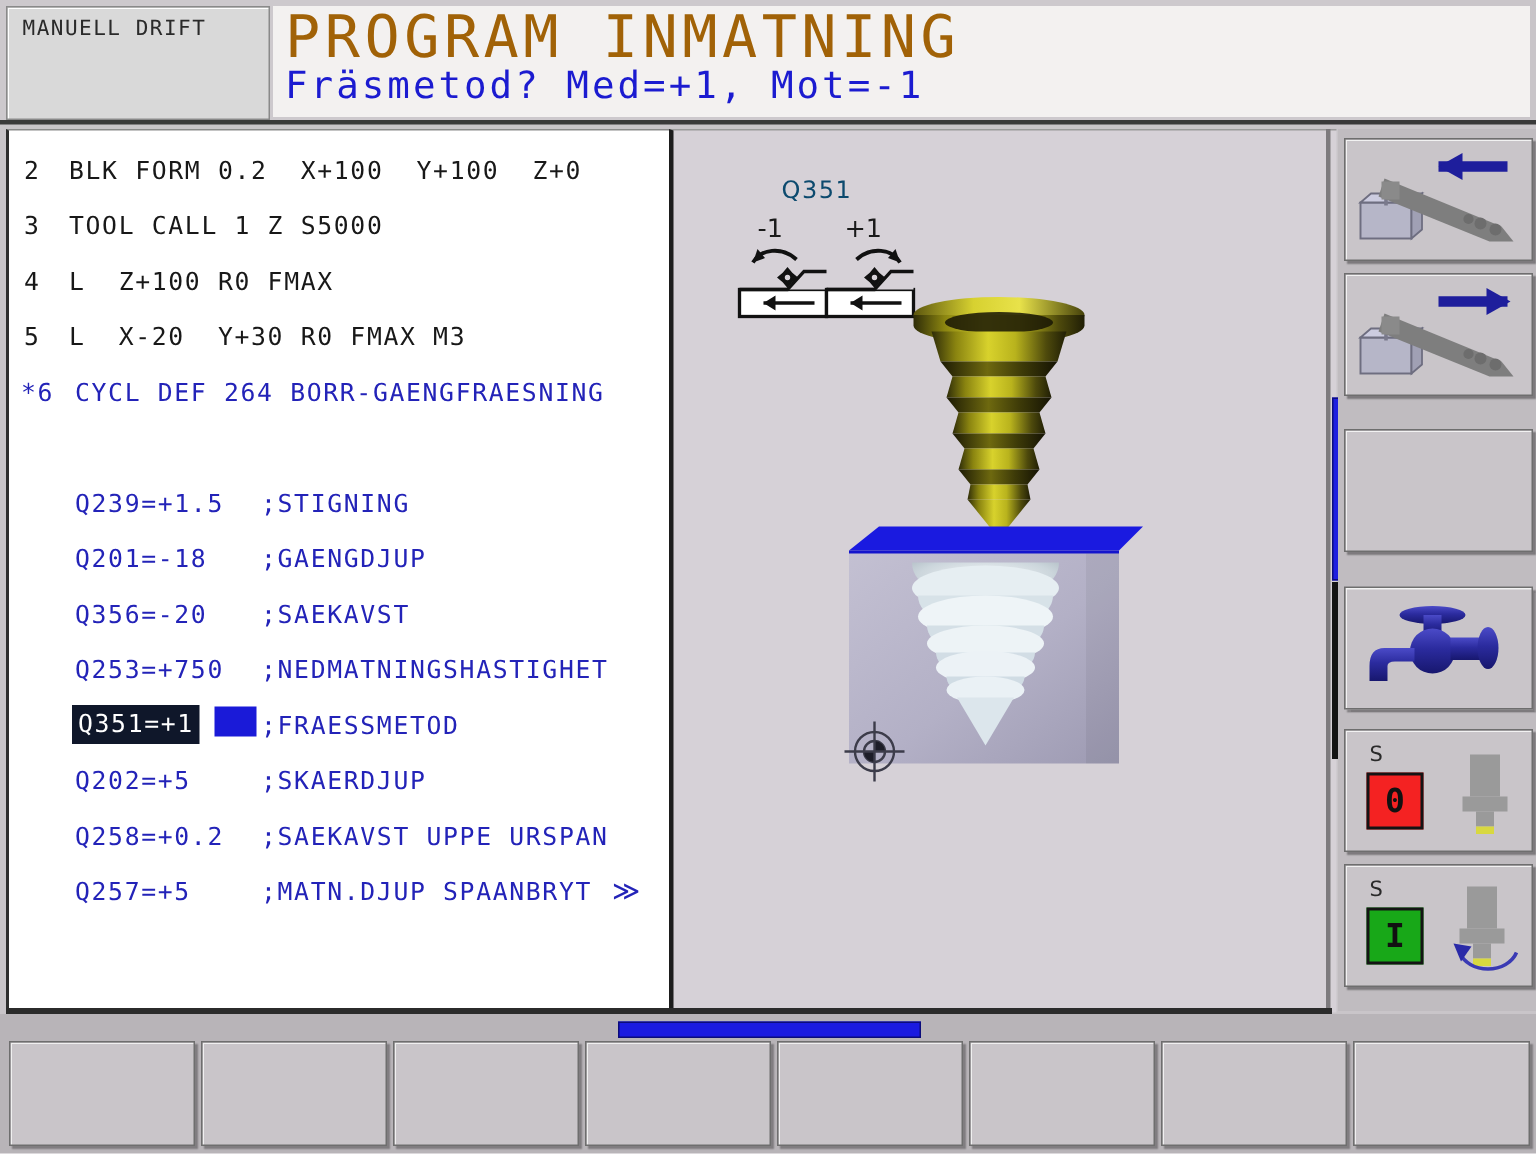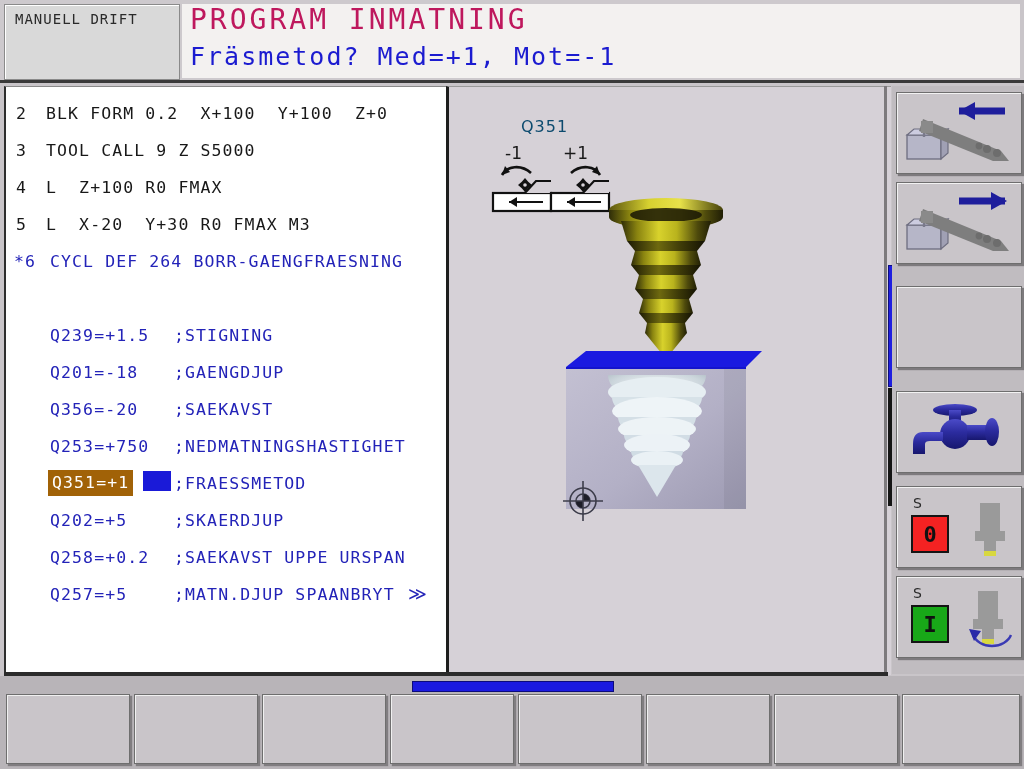--- a/index.html
+++ b/index.html
@@ -21,21 +21,21 @@
     position:absolute;left:10px;top:6px;
     font-size:14px;letter-spacing:1px;color:#2a2a2a;
     font-family:"DejaVu Sans Mono","Liberation Mono",monospace;
   }
   .title-box{
     position:absolute;left:182px;top:4px;width:838px;height:74px;
     background:#f3f1f0;
   }
   .title-main{
     position:absolute;left:8px;top:-1px;
-    font-size:28px;letter-spacing:3px;color:#be185d;
+    font-size:39px;letter-spacing:3px;color:#a16207;
     font-family:"DejaVu Sans Mono","Liberation Mono",monospace;
   }
   .title-sub{
     position:absolute;left:8px;top:38px;
     font-size:25px;letter-spacing:2px;color:#1b1bd0;
     font-family:"DejaVu Sans Mono","Liberation Mono",monospace;
   }
   .hdr-rule{position:absolute;left:0;top:80px;width:1024px;height:3px;background:#3a3a3a;}
 
   
@@ -52,21 +52,21 @@
   .prog-line .num{position:absolute;left:10px;top:9px;}
   .prog-line .txt{position:absolute;left:40px;top:9px;}
   .c-black{color:#181818;}
   .c-blue{color:#2323b8;}
   .qname{position:absolute;left:44px;top:9px;}
   .qcmt{position:absolute;left:168px;top:9px;}
   .more-chev{position:absolute;left:402px;top:7px;color:#2323b8;font-size:18px;}
 
   .sel-name{
     position:absolute;left:42px;top:5px;
-    background:#a16207;color:#ffffff;
+    background:#0f172a;color:#ffffff;
     padding:3px 4px 4px 4px;letter-spacing:1.1px;
   }
   .sel-cursor{
     position:absolute;left:137px;top:6px;width:28px;height:20px;background:#1a1ad8;
   }
 
   
   .gfx{
     position:absolute;left:446px;top:86px;width:442px;height:588px;
     background:#d6d1d7;border-left:3px solid #1d1d1d;border-top:1px solid #9a9a9a;
@@ -138,21 +138,21 @@
   <div class="hdr-rule"></div>
 
   <div class="prog">
 
     <div class="prog-line" style="top:8px">
       <span class="num c-black">2</span>
       <span class="txt c-black">BLK FORM 0.2  X+100  Y+100  Z+0</span>
     </div>
     <div class="prog-line" style="top:45px">
       <span class="num c-black">3</span>
-      <span class="txt c-black">TOOL CALL 9 Z S5000</span>
+      <span class="txt c-black">TOOL CALL 1 Z S5000</span>
     </div>
     <div class="prog-line" style="top:82px">
       <span class="num c-black">4</span>
       <span class="txt c-black">L  Z+100 R0 FMAX</span>
     </div>
     <div class="prog-line" style="top:119px">
       <span class="num c-black">5</span>
       <span class="txt c-black">L  X-20  Y+30 R0 FMAX M3</span>
     </div>
     <div class="prog-line" style="top:156px">

